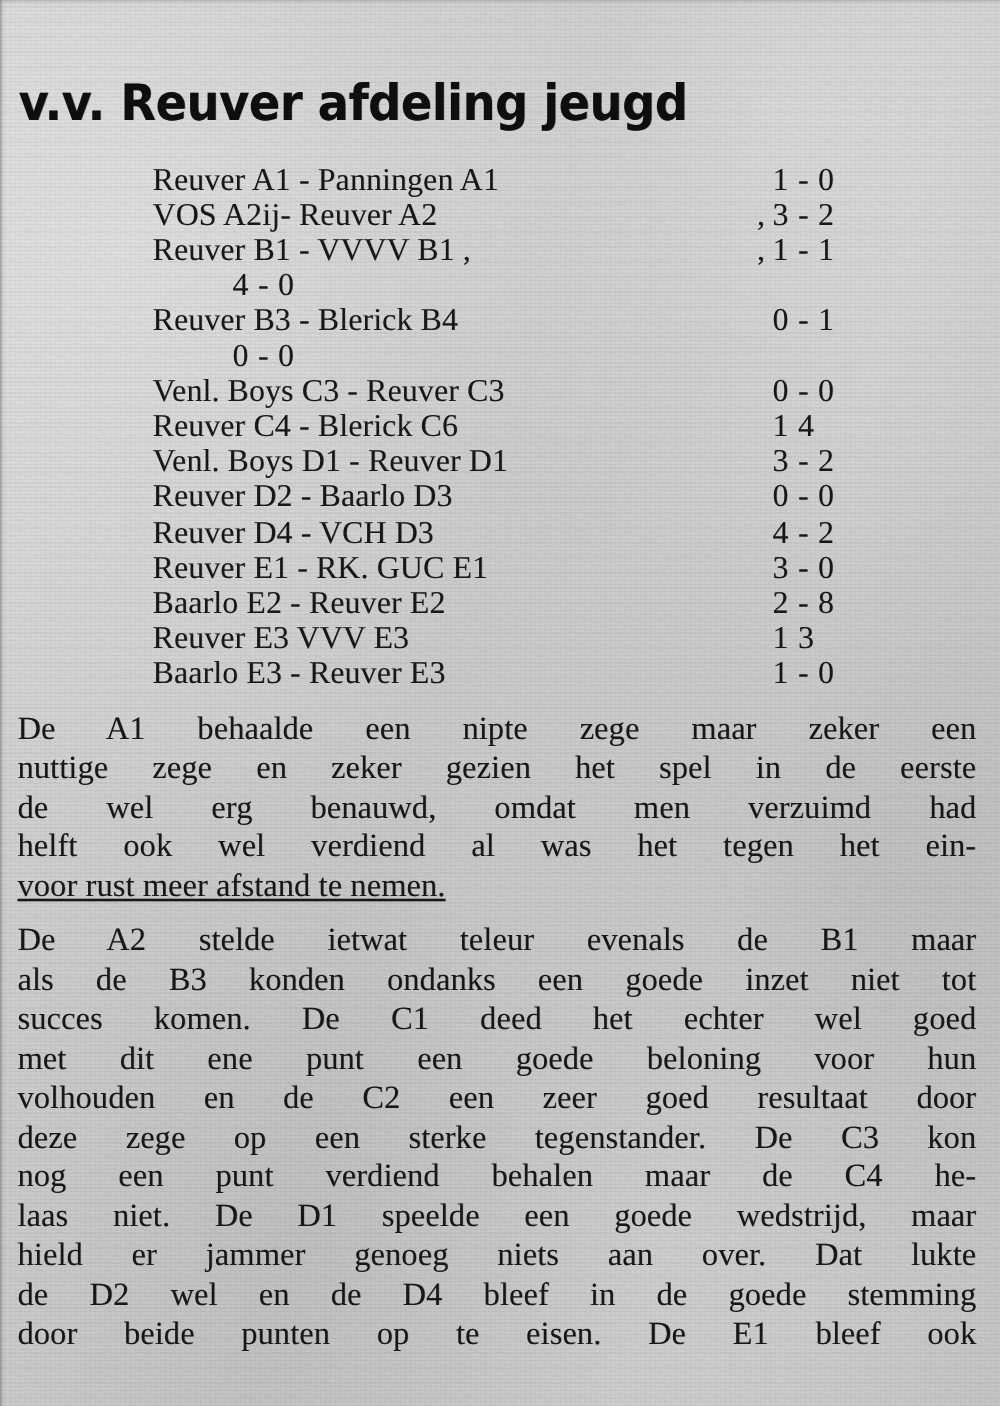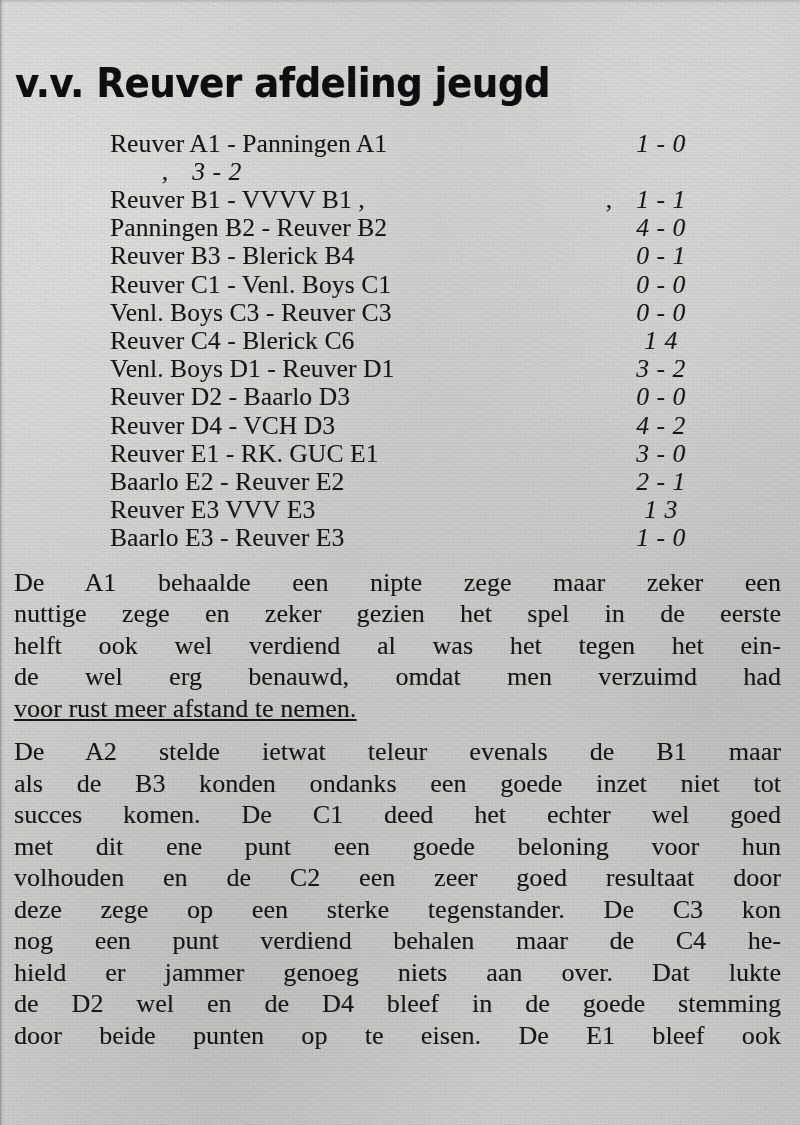--- a/index.html
+++ b/index.html
@@ -70,21 +70,21 @@
     padding: 36px 0 0 16px;
     color: #0e0e11;
     transform: scaleX(0.93);
     transform-origin: left center;
     text-shadow: 0.5px 0 0 rgba(20,20,22,0.45);
     white-space: nowrap;
   }
 
   
   .results {
-    margin: 12px 0 0 0;
+    margin: 12px 0 0 12px;
     padding: 0 96px 0 110px;
     font-size: 25.5px;
     line-height: 28.2px;
   }
   .result-row {
     display: flex;
     align-items: baseline;
     white-space: nowrap;
   }
   .match {
@@ -95,24 +95,23 @@
   .stray {
     flex: 0 0 auto;
     width: 58px;
     text-align: right;
     padding-right: 6px;
     text-shadow: 0.4px 0 0 rgba(20,20,22,0.28);
   }
   .score {
     flex: 0 0 auto;
     width: 86px;
-    text-align: center;
+    text-align: left;
     letter-spacing: 0.6px;
     text-shadow: 0.4px 0 0 rgba(20,20,22,0.28);
-    font-style: italic;
   }
 
   
   .article {
     padding: 0 14px 0 14px;
     margin-top: 14px;
   }
   .para {
     font-size: 26px;
     line-height: 31.5px;
@@ -146,40 +145,39 @@
 
     <h1 class="headline">v.v. Reuver afdeling jeugd</h1>
 
     <div class="results" id="results-list">
         <div class="result-row">
           <span class="match">Reuver A1 - Panningen A1</span>
           <span class="stray"></span>
           <span class="score">1 - 0</span>
         </div>
         <div class="result-row">
+          <span class="match">VOS A2ij- Reuver A2</span>
           <span class="stray">,</span>
           <span class="score">3 - 2</span>
         </div>
         <div class="result-row">
           <span class="match">Reuver B1 - VVVV B1 ,</span>
           <span class="stray">,</span>
           <span class="score">1 - 1</span>
         </div>
         <div class="result-row">
-          <span class="match">Panningen B2 - Reuver B2</span>
           <span class="stray"></span>
           <span class="score">4 - 0</span>
         </div>
         <div class="result-row">
           <span class="match">Reuver B3 - Blerick B4</span>
           <span class="stray"></span>
           <span class="score">0 - 1</span>
         </div>
         <div class="result-row">
-          <span class="match">Reuver C1 - Venl. Boys C1</span>
           <span class="stray"></span>
           <span class="score">0 - 0</span>
         </div>
         <div class="result-row">
           <span class="match">Venl. Boys C3 - Reuver C3</span>
           <span class="stray"></span>
           <span class="score">0 - 0</span>
         </div>
         <div class="result-row">
           <span class="match">Reuver C4 - Blerick C6</span>
@@ -202,50 +200,51 @@
           <span class="score">4 - 2</span>
         </div>
         <div class="result-row">
           <span class="match">Reuver E1 - RK. GUC E1</span>
           <span class="stray"></span>
           <span class="score">3 - 0</span>
         </div>
         <div class="result-row">
           <span class="match">Baarlo E2 - Reuver E2</span>
           <span class="stray"></span>
-          <span class="score">2 - 1</span>
+          <span class="score">2 - 8</span>
         </div>
         <div class="result-row">
           <span class="match">Reuver E3   VVV E3</span>
           <span class="stray"></span>
           <span class="score">1  3</span>
         </div>
         <div class="result-row">
           <span class="match">Baarlo E3 - Reuver E3</span>
           <span class="stray"></span>
           <span class="score">1 - 0</span>
         </div>
       </div>
 
     <div class="article" id="article-body">
         <p class="para">
           <span class="ln">De A1 behaalde een nipte zege maar zeker een</span>
           <span class="ln">nuttige zege en zeker gezien het spel in de eerste</span>
+          <span class="ln">de wel erg benauwd, omdat men verzuimd had</span>
           <span class="ln">helft ook wel verdiend al was het tegen het ein-</span>
-          <span class="ln">de wel erg benauwd, omdat men verzuimd had</span>
           <span class="ln last">voor rust meer afstand te nemen.</span>
         </p>
         <p class="para">
           <span class="ln">De A2 stelde ietwat teleur evenals de B1 maar</span>
           <span class="ln">als de B3 konden ondanks een goede inzet niet tot</span>
           <span class="ln">succes komen. De C1 deed het echter wel goed</span>
           <span class="ln">met dit ene punt een goede beloning voor hun</span>
           <span class="ln">volhouden en de C2 een zeer goed resultaat door</span>
           <span class="ln">deze zege op een sterke tegenstander. De C3 kon</span>
           <span class="ln">nog een punt verdiend behalen maar de C4 he-</span>
+          <span class="ln">laas niet. De D1 speelde een goede wedstrijd, maar</span>
           <span class="ln">hield er jammer genoeg niets aan over. Dat lukte</span>
           <span class="ln">de D2 wel en de D4 bleef in de goede stemming</span>
           <span class="ln">door beide punten op te eisen. De E1 bleef ook</span>
         </p>
       </div>
 
   </div>
 
   <div id="grain"></div>
 </div>

